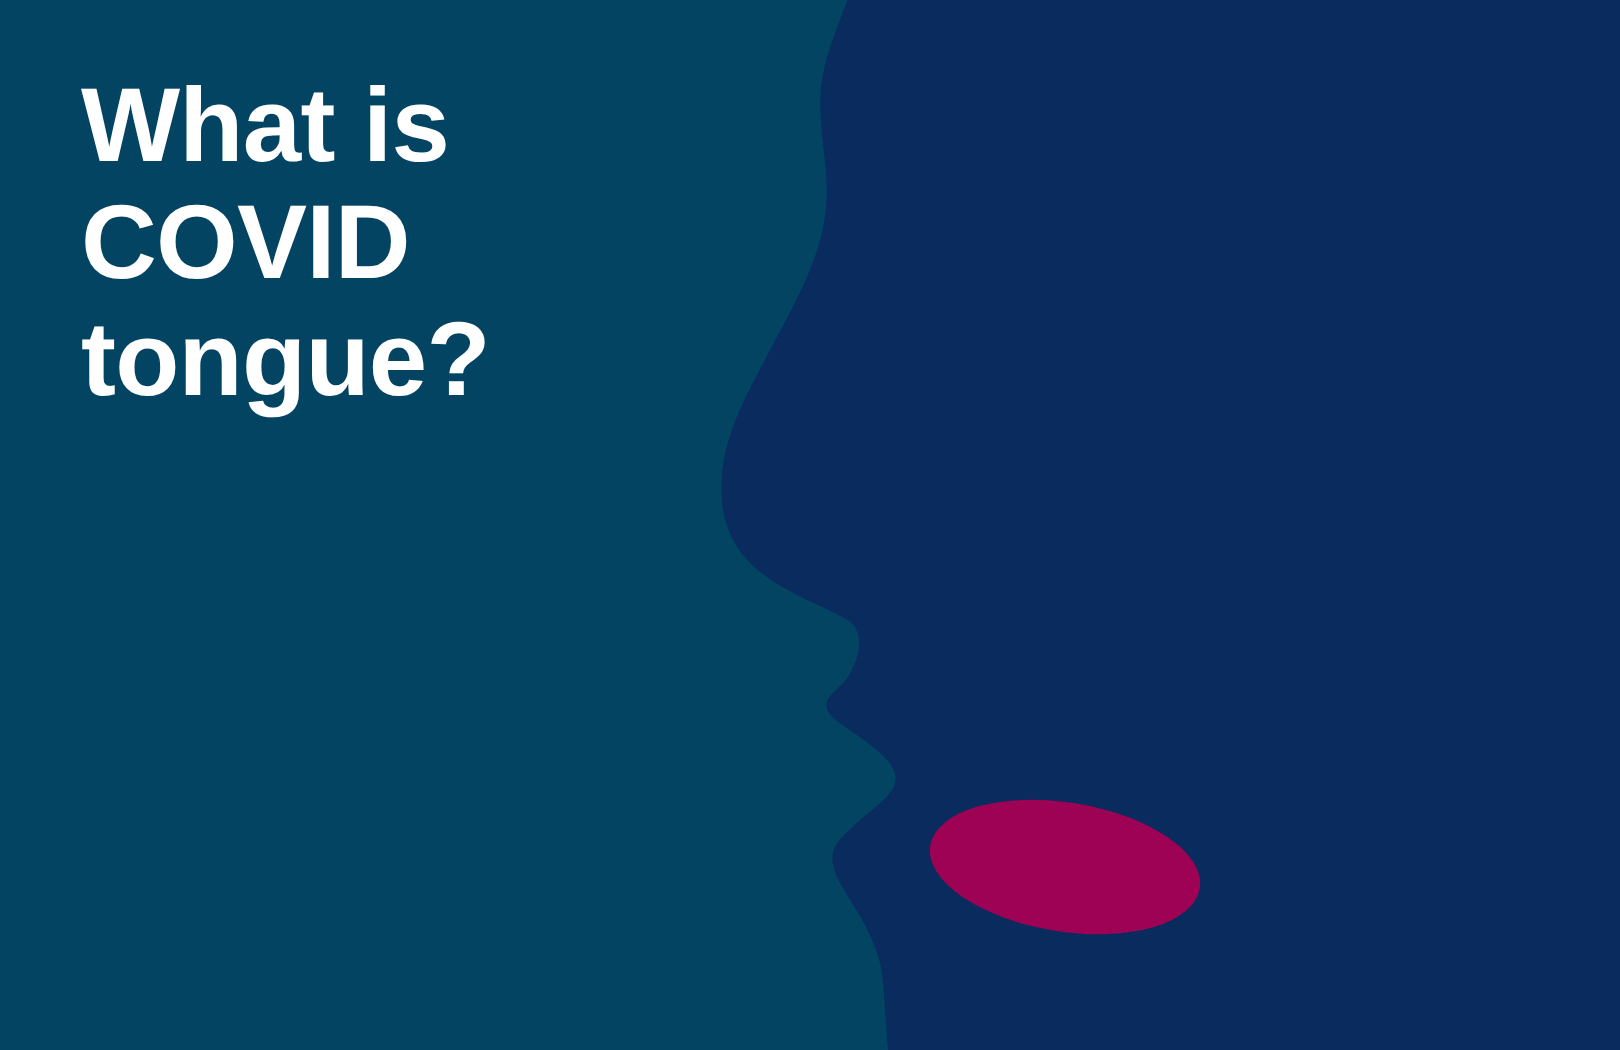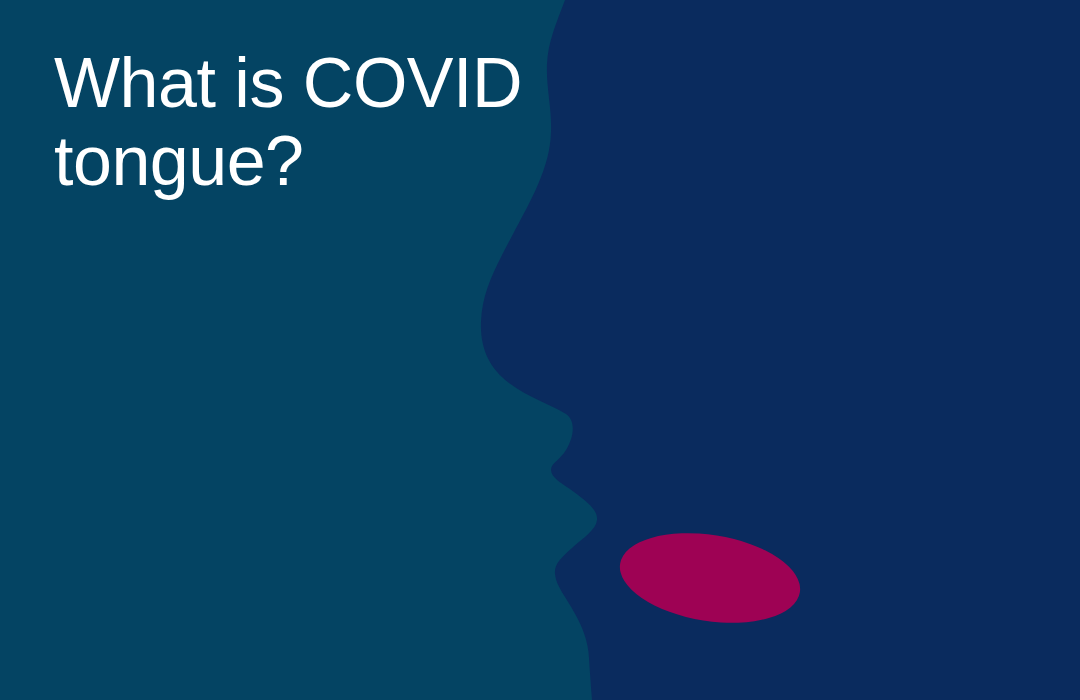--- a/index.html
+++ b/index.html
@@ -27,21 +27,21 @@
     display: block;
   }
   #headline {
     position: absolute;
     left: 54px;
     top: 44px;
     width: 470px;
     margin: 0;
     color: #ffffff;
     font-family: "Liberation Sans", sans-serif;
-    font-weight: normal;
+    font-weight: bold;
     font-size: 70px;
     line-height: 78px;
     letter-spacing: -0.5px;
     white-space: pre-line;
     user-select: none;
   }
 </style>
 </head>
 <body>
 

